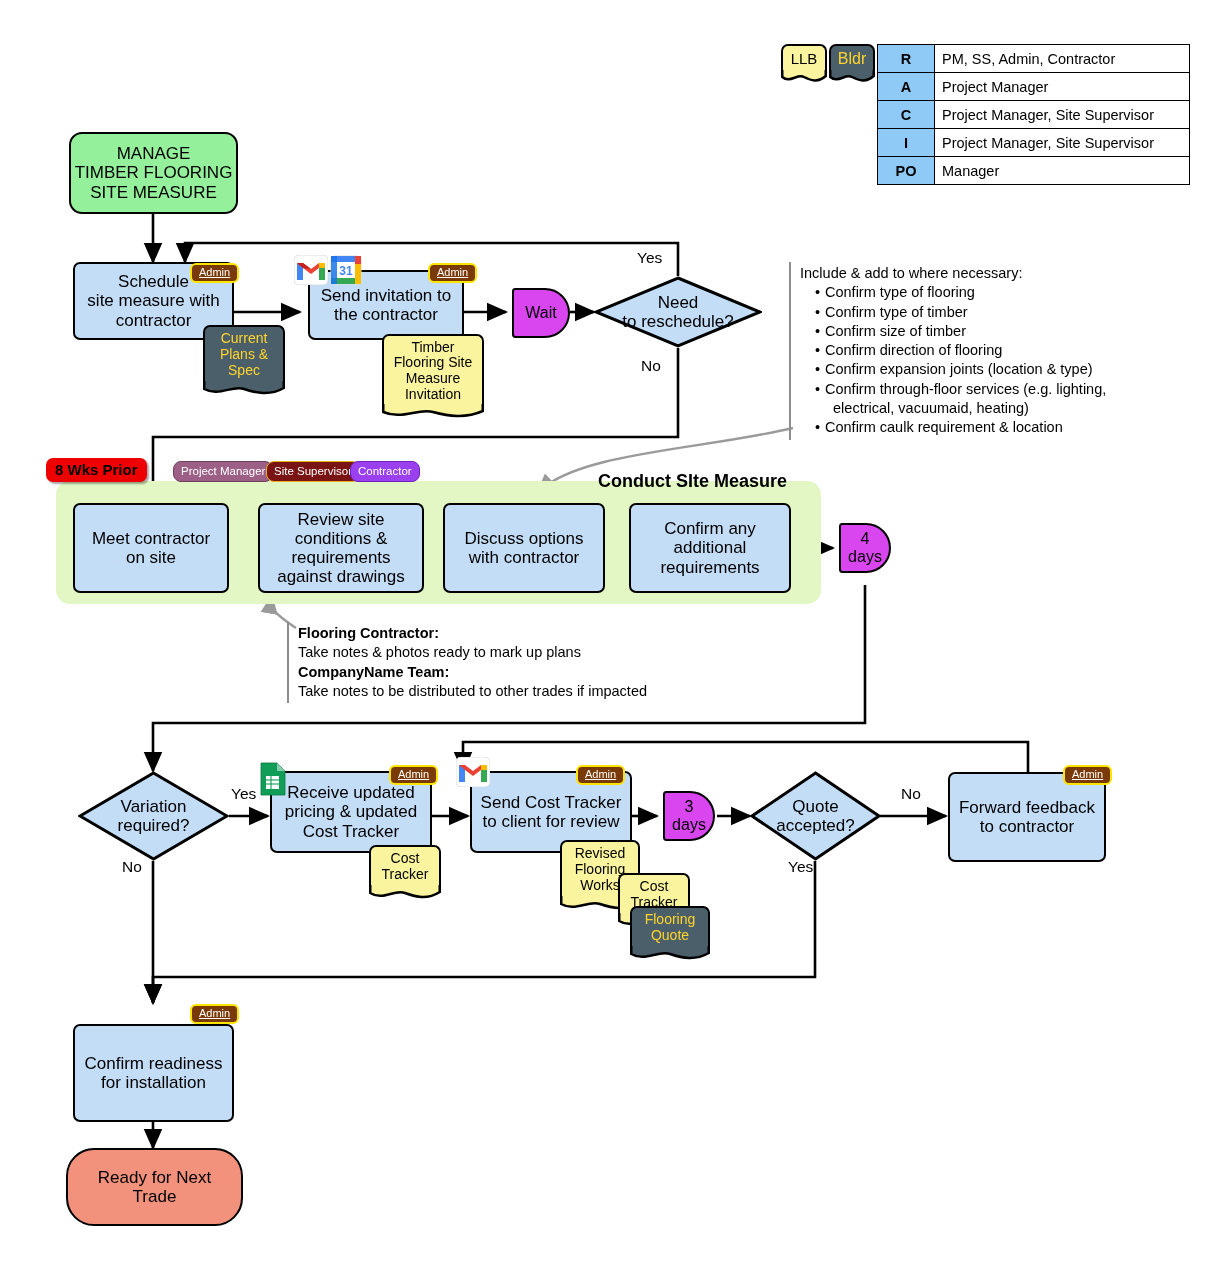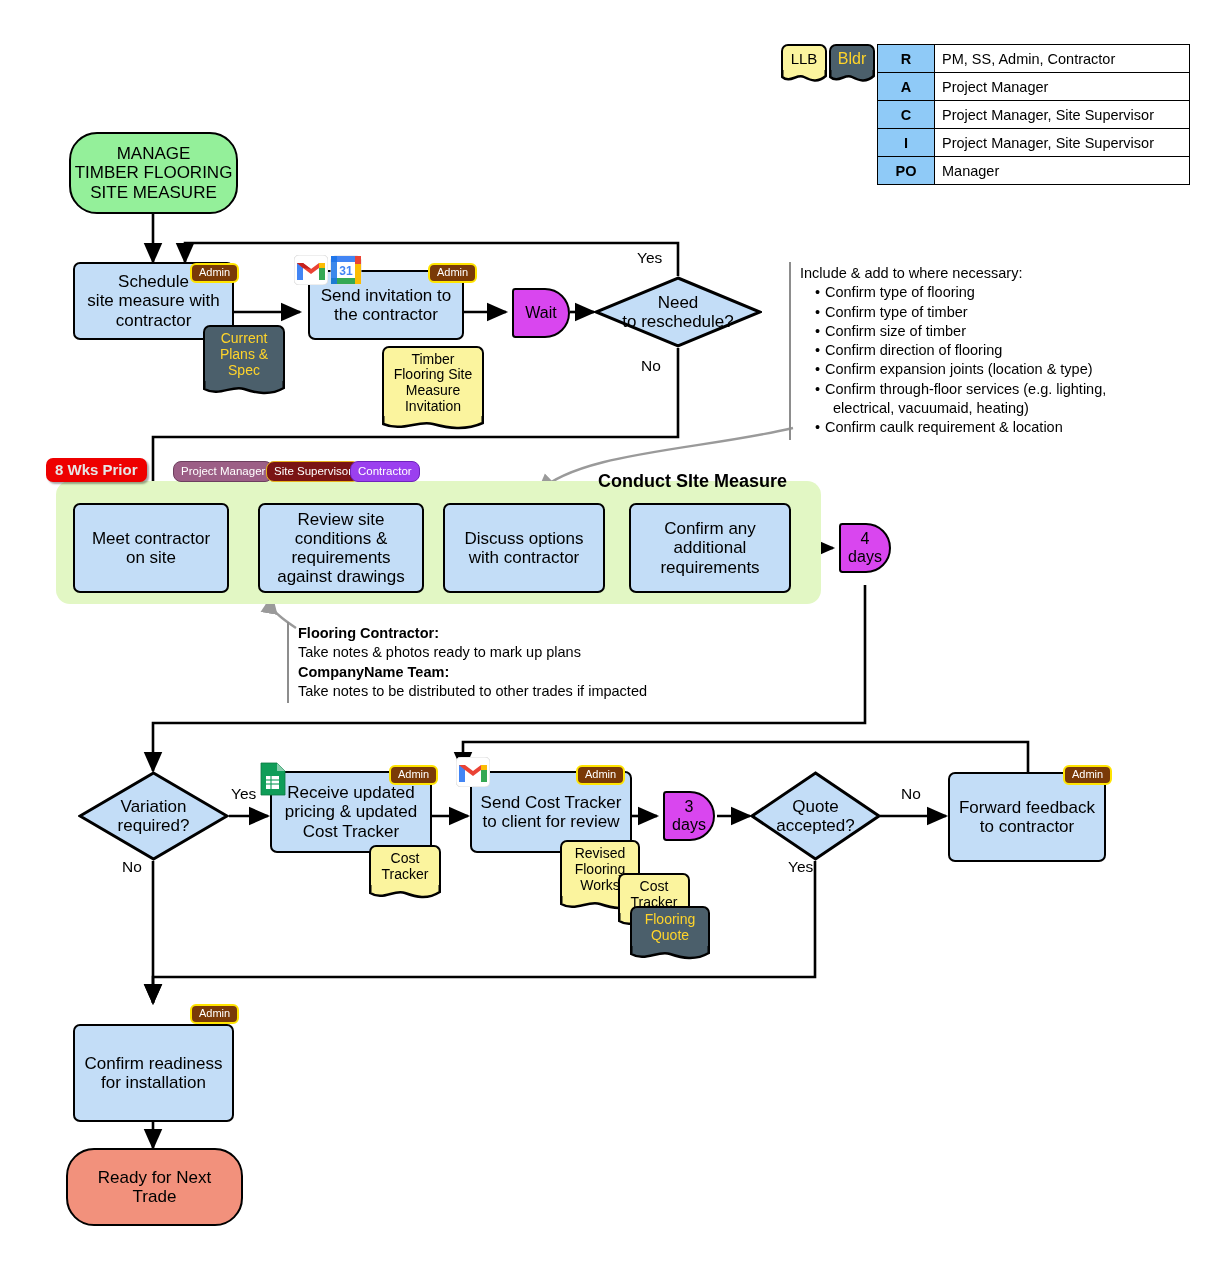--- a/index.html
+++ b/index.html
@@ -5,21 +5,21 @@
   html,body{margin:0;padding:0;background:#ffffff;}
   body{font-family:"Liberation Sans", sans-serif;}
   #canvas{position:relative;width:1215px;height:1277px;overflow:hidden;background:#fff;}
   #wires{position:absolute;left:0;top:0;width:1215px;height:1277px;pointer-events:none;}
 
   .node{position:absolute;box-sizing:border-box;display:flex;align-items:center;
         justify-content:center;text-align:center;color:#000;line-height:1.12;}
 
   
   .terminal{border:2.5px solid #000;border-radius:28px;font-size:17px;}
-  .term-start{background:#94f09a;}
+  .term-start{background:#94f09a;border-radius:13px;}
   .term-end{background:#f2917c;}
 
   
   .process{background:#c3ddf7;border:2.5px solid #000;border-radius:7px;font-size:17px;}
 
   
   .decision{font-size:17px;}
   .decision .dlabel{position:relative;z-index:2;}
   .diamond-shape{position:absolute;left:0;top:0;width:100%;height:100%;z-index:1;}
 
@@ -27,41 +27,41 @@
   .dshape{background:#d946ef;border:2.5px solid #000;
           border-radius:6px 44px 44px 6px;font-size:16px;}
 
   
   .lane{position:absolute;background:#e2f7c4;border-radius:14px;}
   .lane-title{position:absolute;font-weight:bold;font-size:18px;color:#000;}
 
   
   .badge-admin{position:absolute;background:#7a3a07;color:#ffffff;border:2px solid #ffe400;
      border-radius:6px;font-size:11px;padding:1px 7px 2px 7px;line-height:1.2;z-index:9;
-     font-weight:normal;}
+     font-weight:normal;text-decoration:underline;}
 
   
   .doctag{position:absolute;z-index:6;}
   .doctag .dt-body{position:relative;box-sizing:border-box;width:100%;
      border:2.5px solid #000;border-radius:7px 7px 0 0;border-bottom:none;
      display:flex;align-items:center;justify-content:center;text-align:center;
      font-size:14px;line-height:1.12;padding:4px 5px 2px 5px;}
   .doctag .dt-foot{display:block;width:100%;}
   .dt-yellow .dt-body{background:#fbf49e;color:#000;}
   .dt-slate .dt-body{background:#4b5f6b;color:#ffd42a;}
 
   
   .chip{position:absolute;border-radius:8px;font-size:11.5px;color:#fff;
         padding:2px 7px 3px 7px;line-height:1.25;white-space:nowrap;z-index:8;}
   .chip-pm{background:#9c5f86;border:1.5px solid #6d3f5e;}
   .chip-ss{background:#7a1414;border:1.5px solid #e7b21c;}
   .chip-ct{background:#9b40ef;border:1.5px solid #6f22bd;}
 
   
-  .priorbadge{position:absolute;background:#ee0000;color:#e5e5e5;font-weight:bold;
+  .priorbadge{position:absolute;background:#ee0000;color:#000000;font-weight:bold;
      font-size:15px;border-radius:7px;padding:3px 9px 4px 9px;z-index:12;
      box-shadow:2px 2px 2px rgba(0,0,0,.35);}
 
   
   .note{position:absolute;font-size:14.5px;color:#000;line-height:1.33;
         border-left:2px solid #8d8d8d;padding:2px 0 2px 9px;z-index:5;}
   .note .nline{white-space:pre;}
   .note ul{margin:0;padding:0 0 0 15px;list-style:none;}
   .note li{position:relative;padding-left:10px;}
   .note li:before{content:"\2022";position:absolute;left:0;top:0;}
@@ -224,21 +224,21 @@
       <rect x="1" y="1" width="30" height="6" fill="#4285f4"></rect>
       <rect x="1" y="23" width="30" height="6" fill="#34a853"></rect>
       <rect x="1" y="1" width="6" height="28" fill="#1a73e8" opacity="0.85"></rect>
       <rect x="25" y="1" width="6" height="28" fill="#fbbc04"></rect>
       <rect x="25" y="1" width="6" height="8" fill="#ea4335"></rect>
       <rect x="7" y="7" width="18" height="16" fill="#fff"></rect>
       <text x="16" y="19.5" font-family="Liberation Sans, sans-serif" font-size="12" font-weight="bold" fill="#4285f4" text-anchor="middle">31</text>
     </svg>
   </div>
   <div class="doctag dt-yellow" style="left:382px;top:334px;width:102px;z-index:11;">
-    <div class="dt-body" style="height:70px;white-space:pre-line;margin-top:12px;">Timber
+    <div class="dt-body" style="height:70px;white-space:pre-line;">Timber
 Flooring Site
 Measure
 Invitation</div>
     <svg class="dt-foot" viewBox="0 0 102 14" preserveAspectRatio="none" height="14">
       <path d="M1.25,0 L1.25,8 C20,16 36,4 51,8 C66,12 83,15 100.75,7 L100.75,0" fill="#fbf49e" stroke="#000" stroke-width="2.5"></path>
     </svg>
   </div>
 
   <div class="node dshape" style="left:512px;top:288px;width:58px;height:50px;">Wait</div>
 

